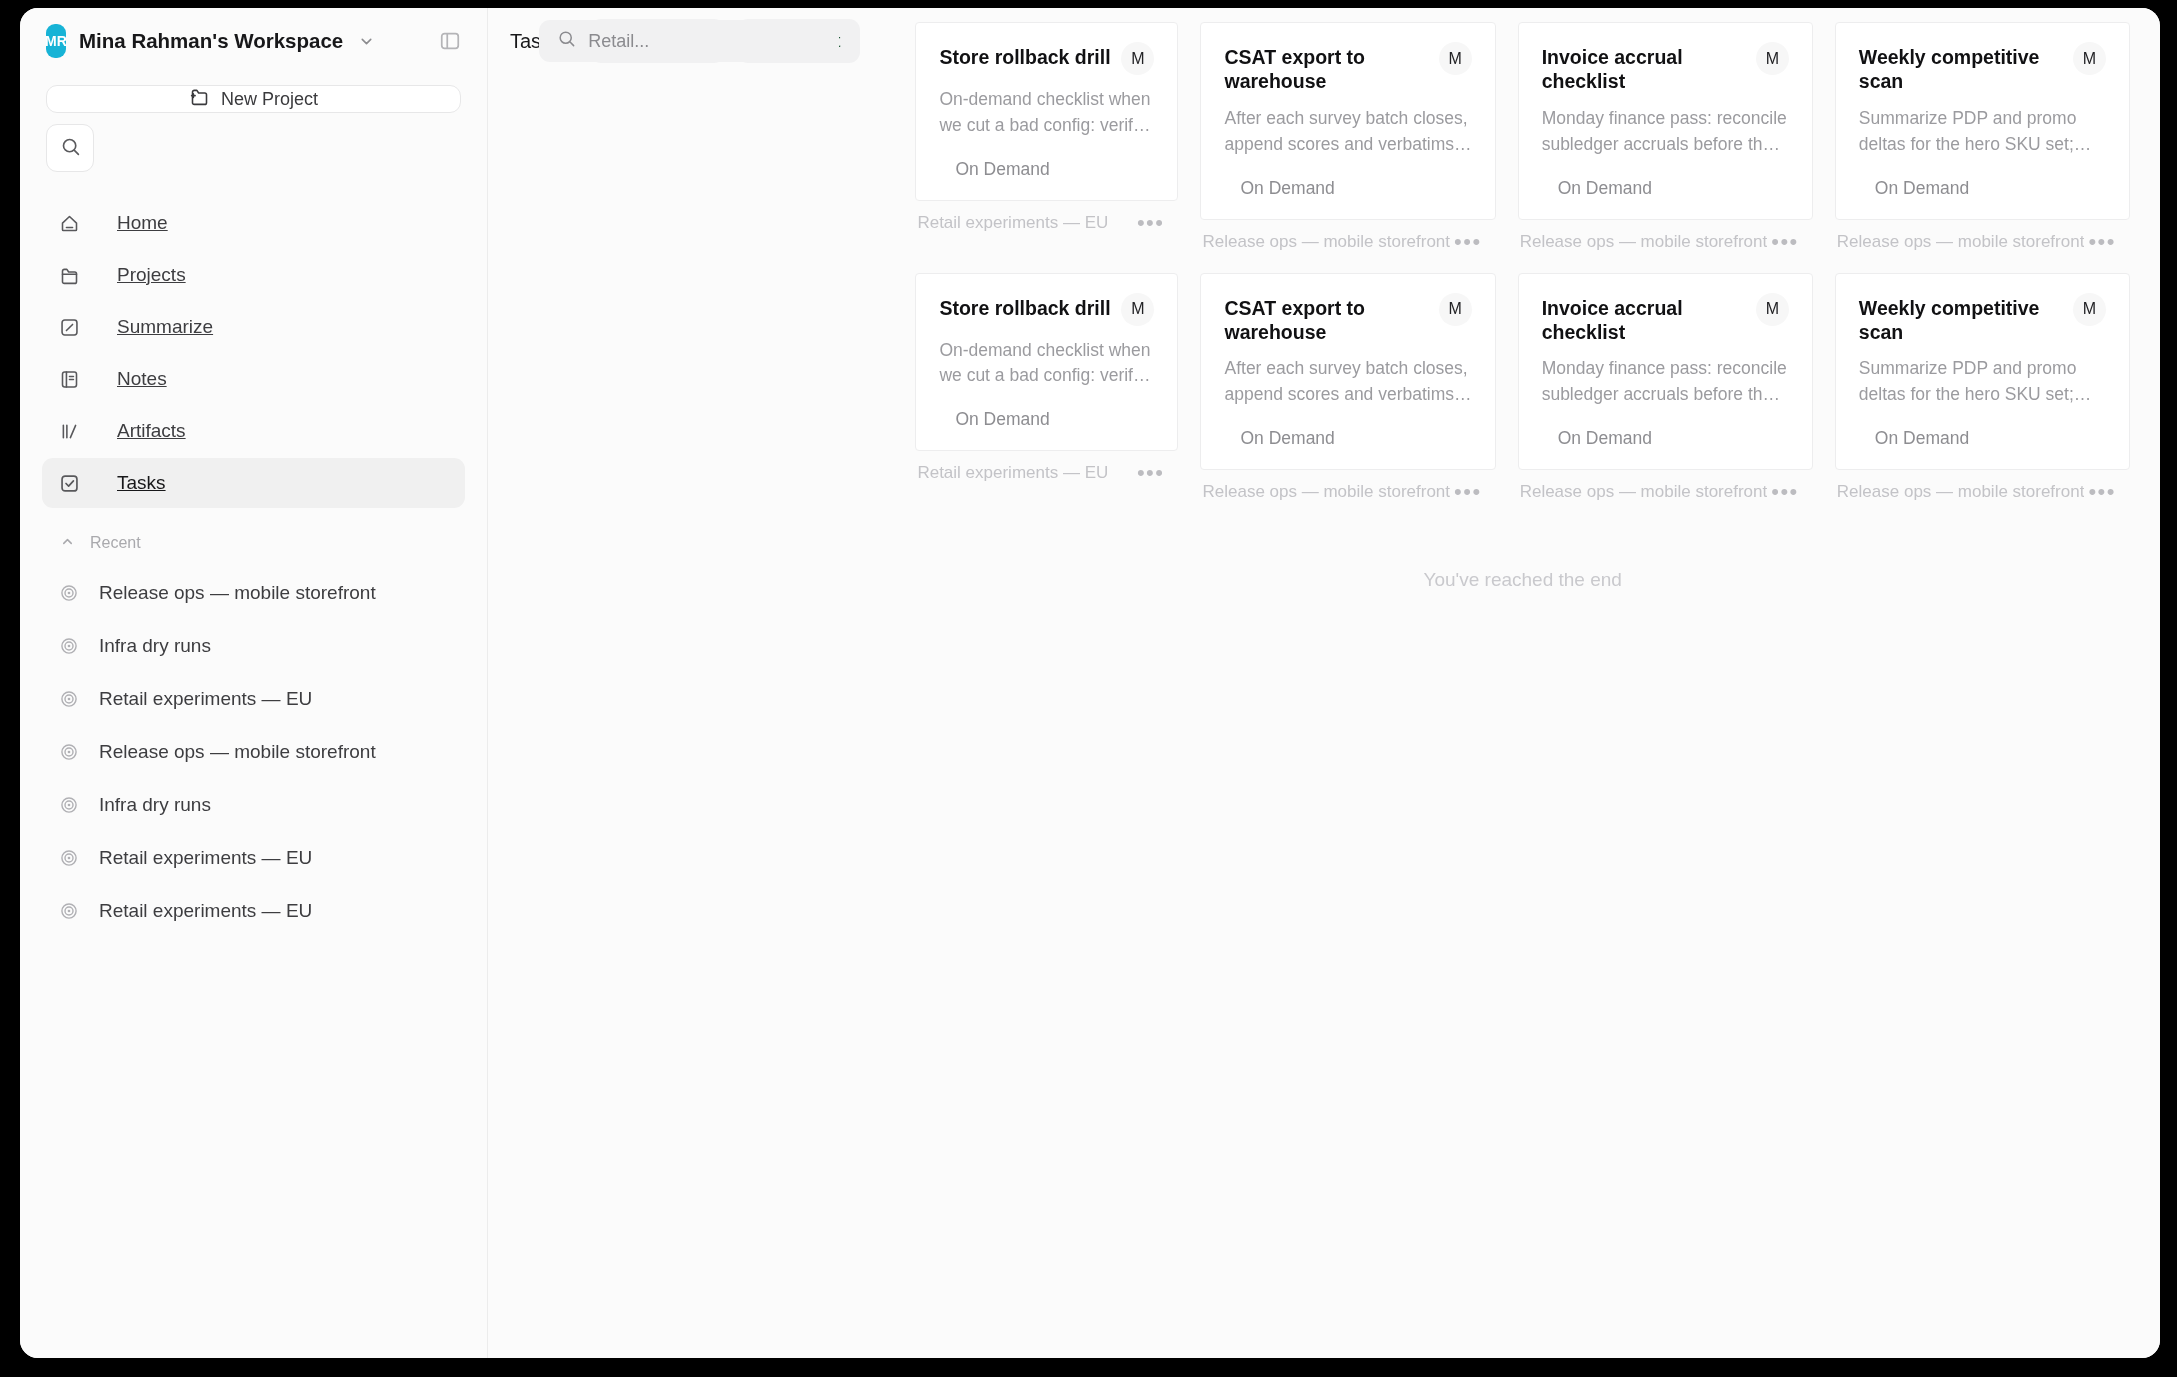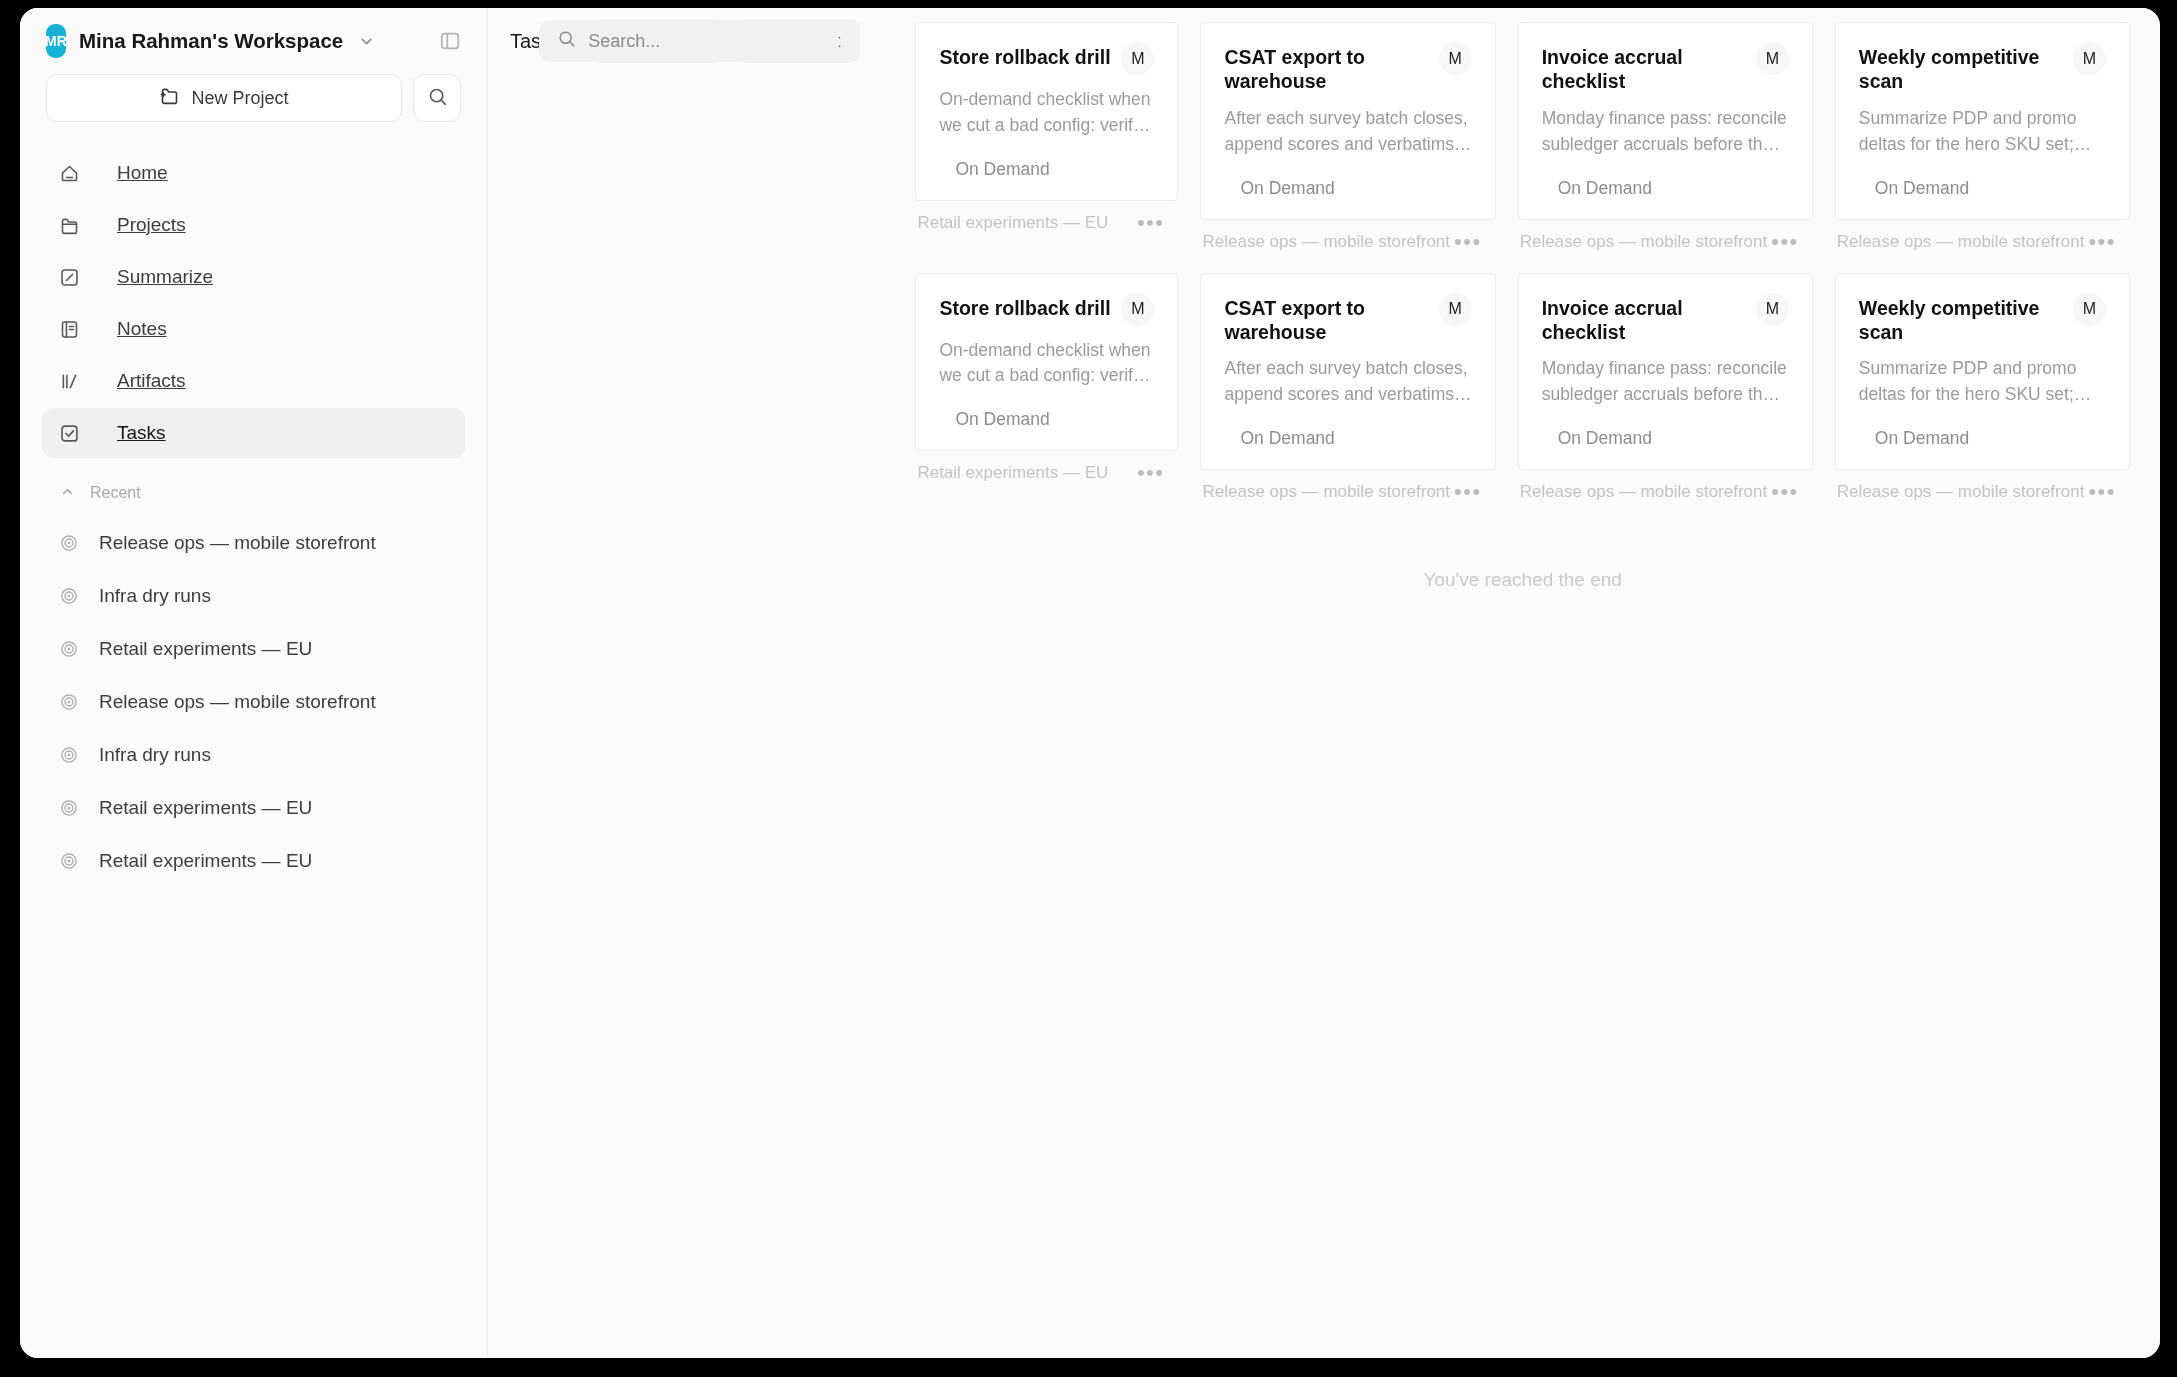--- a/index.html
+++ b/index.html
@@ -43,21 +43,21 @@
     letter-spacing: .2px;
     flex-shrink: 0;
   }
   .ws-name {
     font-size: 20.5px; font-weight: 700; color: #18181a;
     white-space: nowrap;
   }
   .ws-chevron { margin-left: 2px; display: flex; align-items: center; color: #8c8c8f; }
   .ws-panel { margin-left: auto; display: flex; align-items: center; color: #b4b4b7; }
 
-  .new-row { display: flex; gap: 11px; padding: 0 4px; }
+  .new-row { display: flex; gap: 11px; margin-top: 11px; padding: 0 4px; flex-direction: column; }
   .new-project {
     flex: 1; height: 48px;
     border: 1px solid #e7e7e8;
     border-radius: 11px;
     background: #ffffff;
     display: flex; align-items: center; justify-content: center;
     gap: 11px;
     font-size: 18px; color: #3a3a3d;
     cursor: pointer;
   }
@@ -386,21 +386,21 @@
         <span class="count">8</span>
       </div>
 
       <div class="topsearch">
         <span>
           <svg width="19" height="19" viewBox="0 0 24 24" fill="none" stroke="currentColor" stroke-width="1.9" stroke-linecap="round">
               <circle cx="11" cy="11" r="7"></circle>
               <line x1="16.5" y1="16.5" x2="21" y2="21"></line>
             </svg>
         </span>
-        <span>Search...</span>
+        <span>Retail...</span>
       </div>
 
       <div class="top-actions">
         <div class="pill">
           <span class="pill-ico">
             <svg width="20" height="20" viewBox="0 0 24 24" fill="none" stroke="currentColor" stroke-width="1.7" stroke-linejoin="round">
                 <polygon points="12 3 21 8 12 13 3 8"></polygon>
                 <polyline points="3 12.5 12 17.5 21 12.5"></polyline>
                 <polyline points="3 16.5 12 21.5 21 16.5"></polyline>
               </svg>

